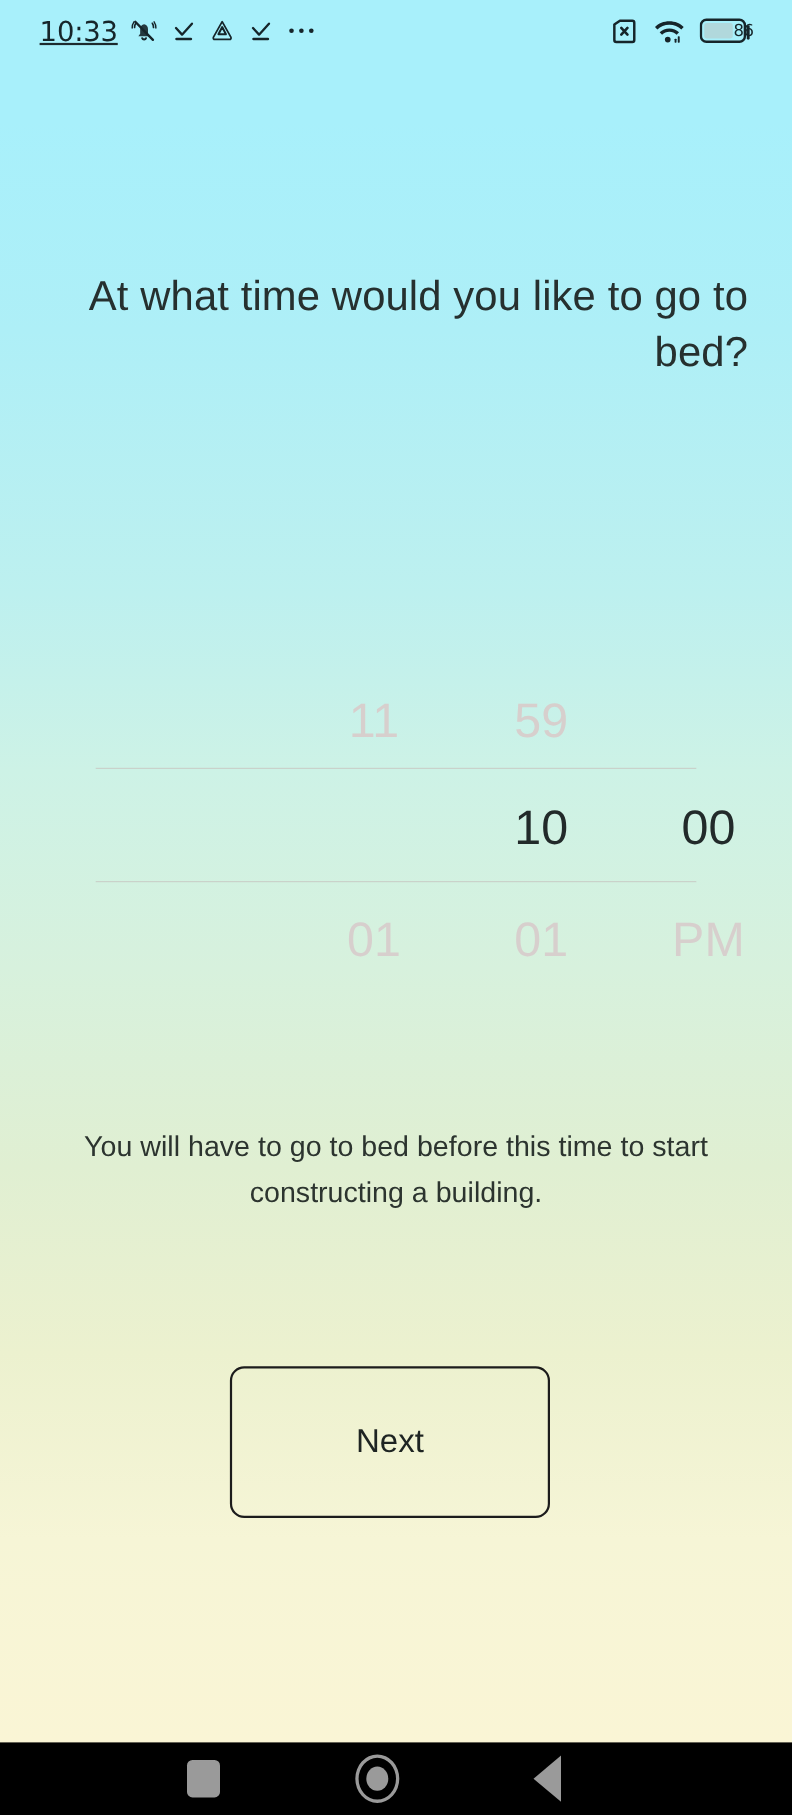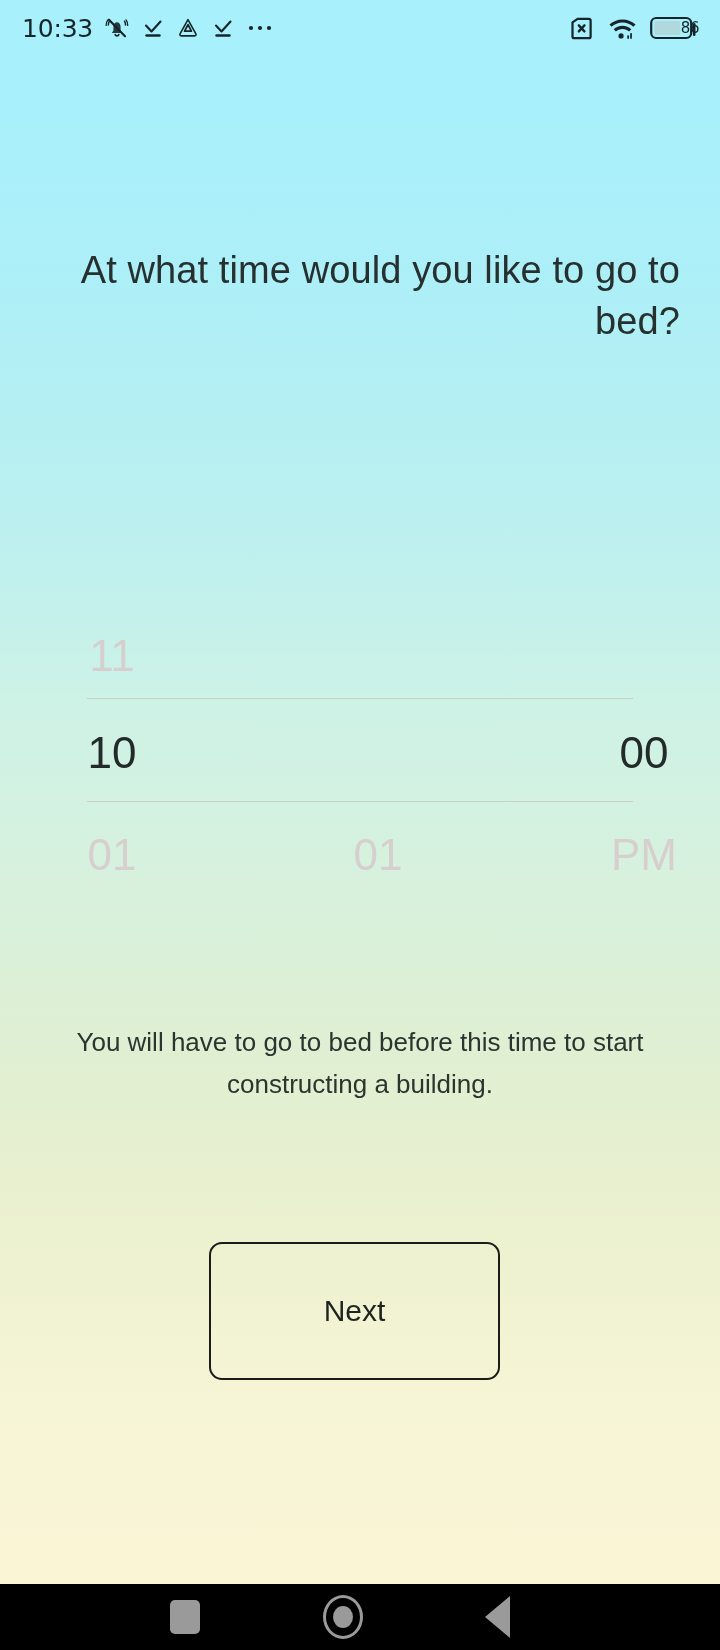--- a/index.html
+++ b/index.html
@@ -23,22 +23,23 @@
       #ecf1cf 1230px,
       #f6f5d6 1400px,
       #faf5d5 1584px);
     overflow:hidden;
   }
 
   
   #status-bar {
     position:absolute; top:0; left:0; right:0; height:56px;
     display:flex; align-items:center;
-    padding:0 22px;
+    padding:0 36px;
     color:#1c2a2e;
+    text-decoration:underline;
   }
   #status-left {
     display:flex; align-items:center; gap:11px; flex:1;
   }
   .status-clock {
     font-size:25px; font-weight:400; letter-spacing:-0.2px;
     color:#16252a; line-height:1;
     font-family:"DejaVu Sans", sans-serif;
   }
   .sicon { display:block; }
@@ -78,21 +79,21 @@
   .picker-line {
     position:absolute; left:87px; right:87px; height:1px;
     background:#c9cfc8;
   }
   #picker-line-top { top:97px; }
   #picker-line-bottom { top:200px; }
 
   .picker-row {
     position:absolute; left:0; right:0;
     display:flex;
-    justify-content:space-between;
+    justify-content:flex-end;
     align-items:center;
     padding-left:36px;
   }
   .picker-cell {
     width:152px;
     text-align:center;
     font-size:44px;
     font-weight:400;
     line-height:1;
     font-family:"Liberation Sans", sans-serif;
@@ -251,20 +252,21 @@
   <div id="content">
 
     <h1 id="title">At what time would you like to go to bed?</h1>
 
     <div id="time-picker">
       <div class="picker-line" id="picker-line-top"></div>
       <div class="picker-line" id="picker-line-bottom"></div>
 
       <div class="picker-row row-prev" id="row-prev">
         <div class="picker-cell">11</div>
+        <div class="picker-cell">59</div>
         <div class="picker-cell"></div>
       </div>
 
       <div class="picker-row row-sel" id="row-sel">
         <div class="picker-cell">10</div>
         <div class="picker-cell">00</div>
       </div>
 
       <div class="picker-row row-next" id="row-next">
         <div class="picker-cell">01</div>

